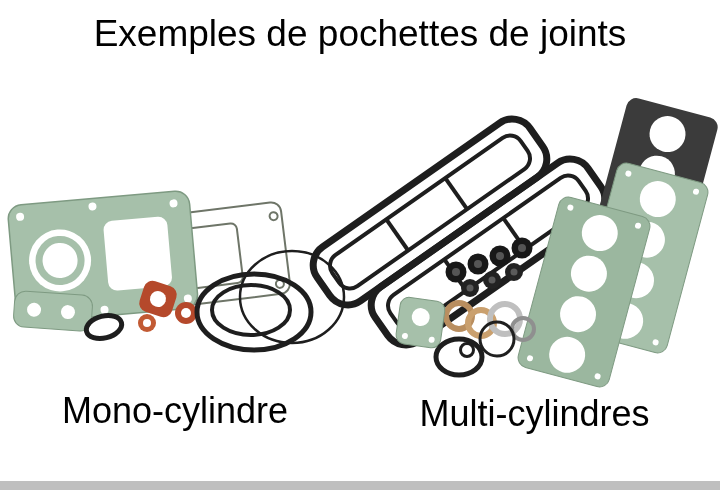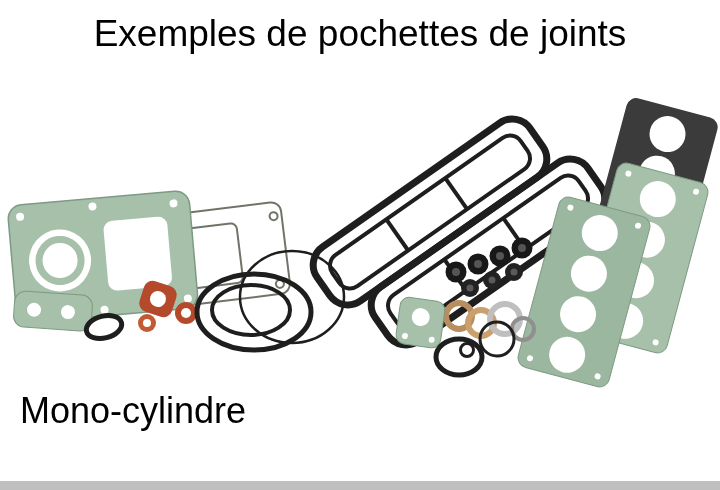--- a/index.html
+++ b/index.html
@@ -4,21 +4,21 @@
 <style>
   html,body{margin:0;padding:0;background:#ffffff;}
   .page{
     position:relative;width:720px;height:490px;background:#ffffff;
     overflow:hidden;font-family:"Liberation Sans", sans-serif;color:#000;
   }
   .title{
     position:absolute;top:12px;left:0;width:720px;text-align:center;
     font-size:37px;line-height:1.18;font-weight:400;letter-spacing:0;
   }
-  .caption{position:absolute;font-size:36px;font-weight:400;text-align:left;}
+  .caption{position:absolute;font-size:36px;font-weight:400;text-align:center;}
   .caption.mono{left:20px;top:390px;width:310px;}
   .caption.multi{left:372px;top:393px;width:325px;}
   .footer-bar{
     position:absolute;left:0;bottom:0;width:720px;height:9px;background:#bfbfbf;
   }
   svg.illustration{position:absolute;left:0;top:0;}
   
   .ring ellipse,.ring circle,.ring rect,.ring line{fill:none;stroke:#1e1e1e;}
   .thin-outline rect,.thin-outline circle{fill:none;stroke:#6e7568;stroke-width:2;}
 </style>
@@ -166,15 +166,16 @@
         <circle cx="467" cy="350" r="6.5" stroke-width="3"></circle>
       </g>
     </g>
   </svg>
 
   <div class="title">
     <div>Exemples de pochettes de joints</div>
   </div>
 
   <div class="caption mono">Mono-cylindre</div>
+  <div class="caption multi">Multi-cylindres</div>
 
   <div class="footer-bar"></div>
 </div>
 
 </body></html>

